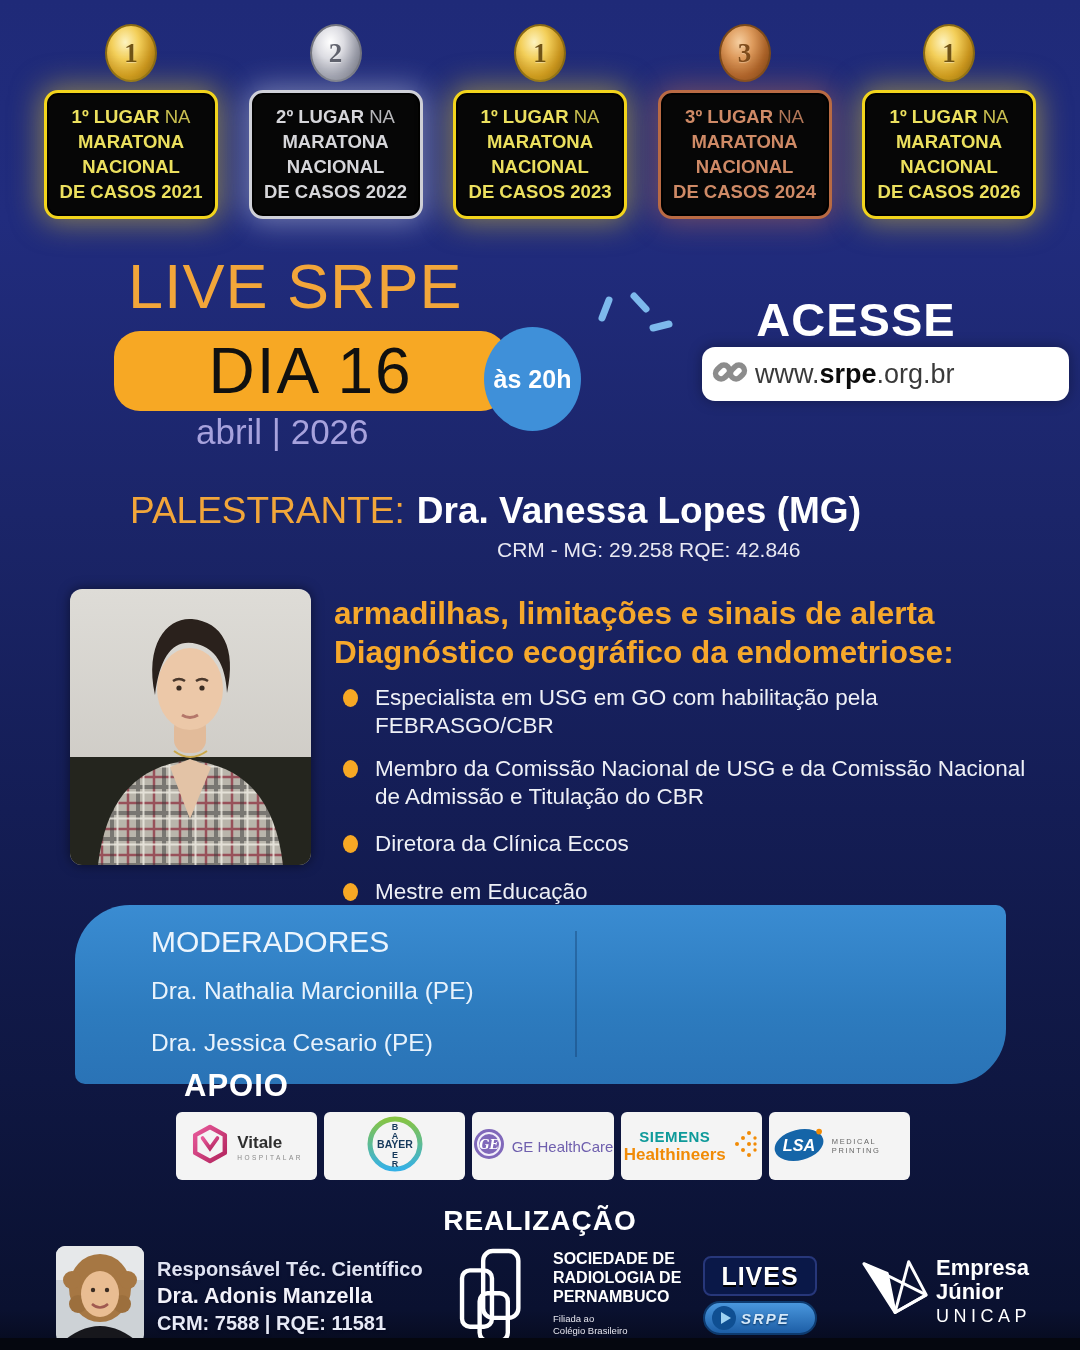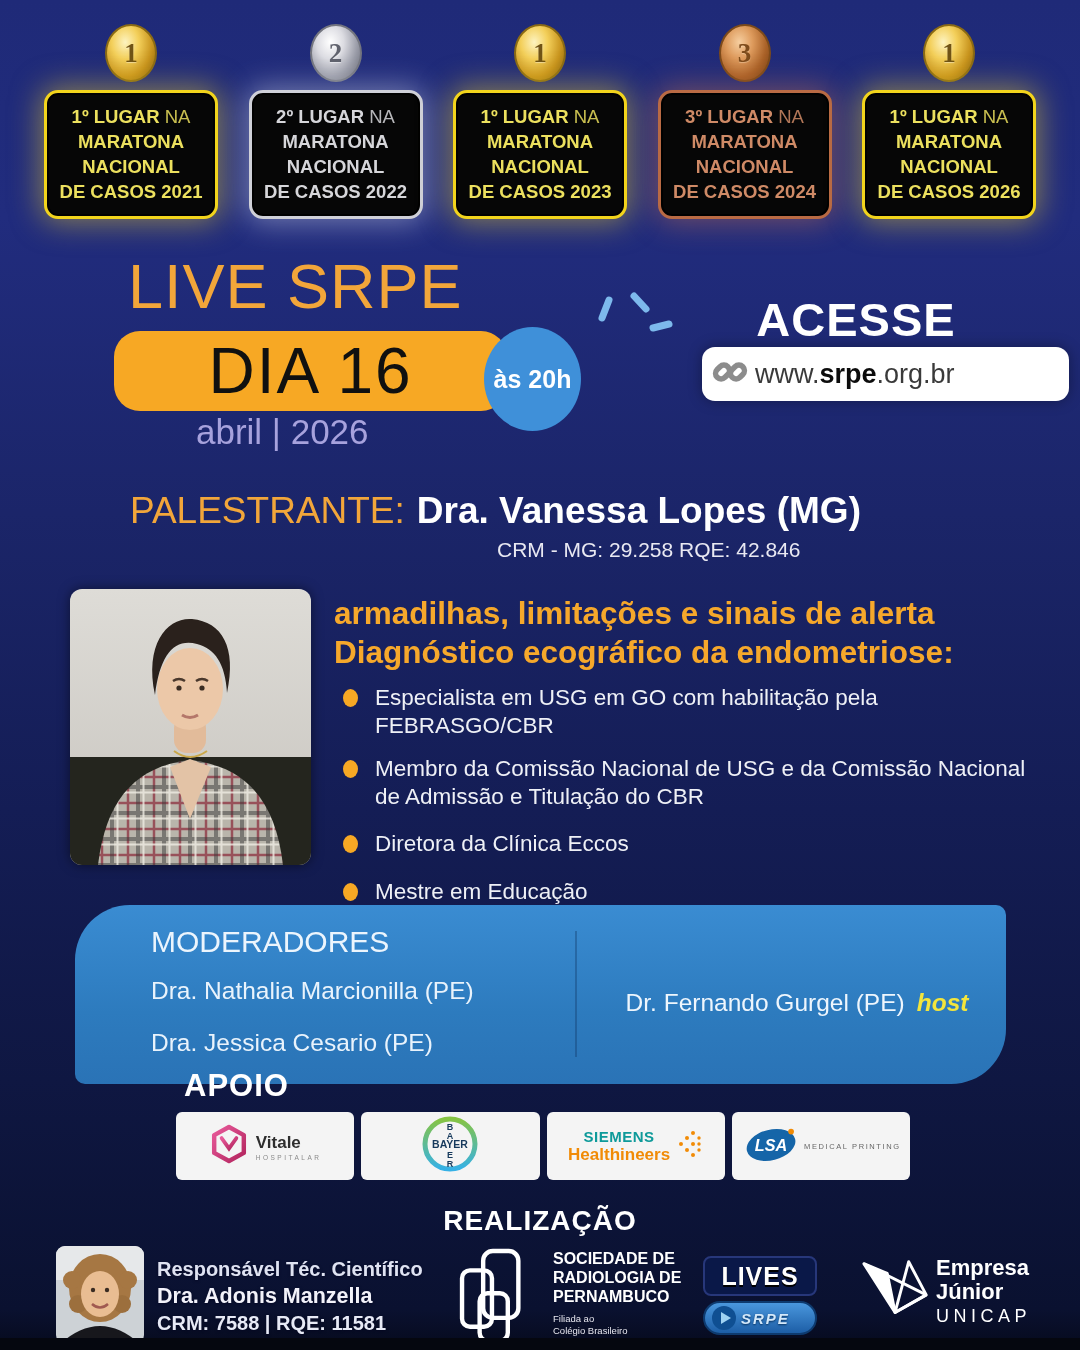--- a/index.html
+++ b/index.html
@@ -233,23 +233,20 @@
         <span class="dot"></span>
         <span>Mestre em Educação</span>
       </div>
   </div>
 
   <div class="panel">
     <div class="panel-title">MODERADORES</div>
     <div class="mod1">Dra. Nathalia Marcionilla (PE)</div>
     <div class="mod2">Dra. Jessica Cesario (PE)</div>
     <div class="panel-divider"></div>
-    <div class="host-line">
-      <span>Dr. Fernando Gurgel (PE)</span><span class="host-tag">host</span>
-    </div>
   </div>
 
   <div class="support-heading">APOIO</div>
   <div class="sponsors">
     <div class="card">
       <span>
         <svg width="40" height="44" viewBox="0 0 54 56">
           <defs>
               <linearGradient id="vit" x1="0" y1="0" x2="1" y2="1">
             <stop offset="0" stop-color="#e85a9b"></stop>
@@ -275,20 +272,30 @@
               </linearGradient>
             </defs>
           <circle cx="28" cy="29" r="25" fill="none" stroke="url(#bay)" stroke-width="5"></circle>
           <text x="28" y="33" text-anchor="middle" font-size="10.5" font-weight="bold" fill="#16395c">BAYER</text>
           <text x="28" y="15" text-anchor="middle" font-size="9" font-weight="bold" fill="#16395c">B</text>
           <text x="28" y="24" text-anchor="middle" font-size="9" font-weight="bold" fill="#16395c">A</text>
           <text x="28" y="43" text-anchor="middle" font-size="9" font-weight="bold" fill="#16395c">E</text>
           <text x="28" y="52" text-anchor="middle" font-size="9" font-weight="bold" fill="#16395c">R</text>
         </svg>
       </span>
+    </div>
+    <div class="card">
+      <span>
+        <svg width="32" height="32" viewBox="0 0 32 32">
+          <circle cx="16" cy="16" r="15" fill="#8068ba"></circle>
+          <circle cx="16" cy="16" r="11" fill="none" stroke="#f2eefb" stroke-width="2"></circle>
+          <text x="16" y="21" text-anchor="middle" font-size="12" font-style="italic" font-weight="bold" fill="#fff" font-family="DejaVu Serif,serif">GE</text>
+        </svg>
+      </span>
+      <span class="ge-label">GE HealthCare</span>
     </div>
     <div class="card">
       <span>
         <div class="siemens-name">SIEMENS</div>
         <div class="siemens-sub">Healthineers</div>
       </span>
       <span>
         <svg width="26" height="34" viewBox="0 0 26 34" fill="#f18b06">
           <circle cx="4" cy="17" r="2"></circle>
             <circle cx="10" cy="11" r="2"></circle>

